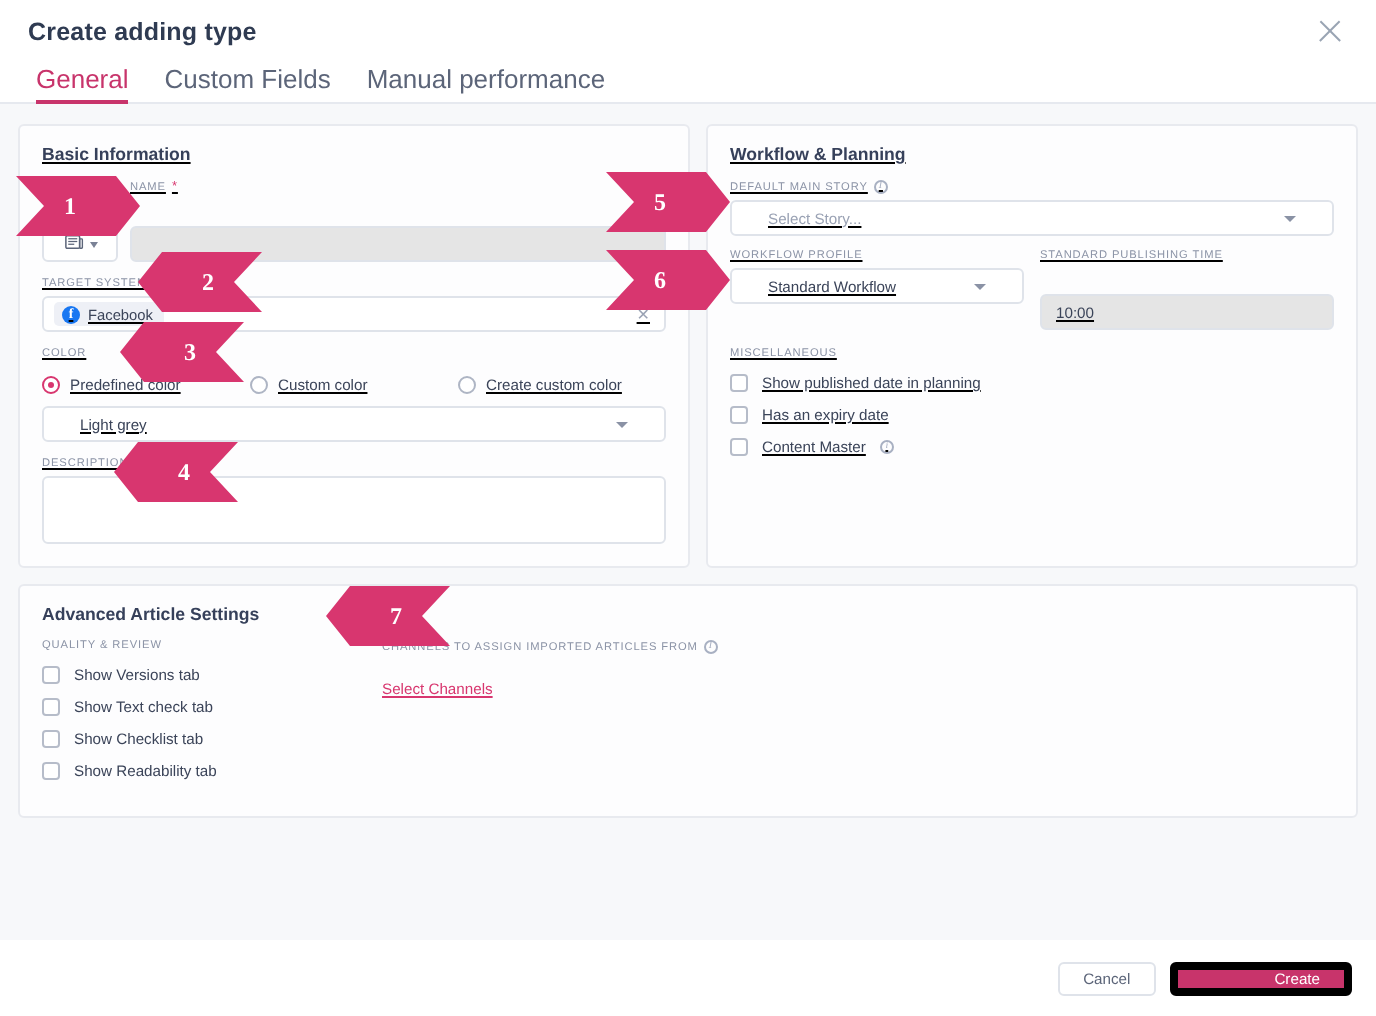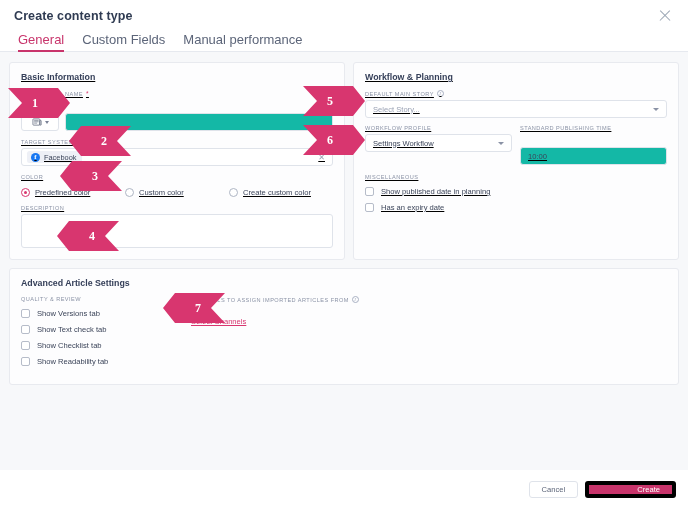--- a/index.html
+++ b/index.html
@@ -96,29 +96,29 @@
   .info-icon {
     display: inline-flex; align-items: center; justify-content: center;
     width: 7px; height: 7px; border-radius: 50%;
     border: .8px solid #a8b0c2; color: #a8b0c2;
     font-size: 5px; line-height: 1; font-style: italic;
     font-family: "Liberation Serif", serif;
   }
 
   .input {
     height: 18px; border: 1px solid #dfe3ea; border-radius: 3px;
-    background: #14b8a6; display: flex; align-items: center;
+    background: #e5e5e5; display: flex; align-items: center;
     padding: 0 7px; font-size: 7.6px; color: #3a4considering; margin-top: 16px;
   }
   .input { color: #3b4459; }
 
   .select {
     height: 18px; border: 1px solid #dfe3ea; border-radius: 3px;
     background: #ffffff; display: flex; align-items: center;
-    padding: 0 7px; font-size: 7.6px; color: #3b4459; cursor: pointer;
+    padding: 0 18px; font-size: 7.6px; color: #3b4459; cursor: pointer;
     position: relative;
   }
   .select .caret {
     margin-left: auto;
     width: 0; height: 0;
     border-left: 3px solid transparent;
     border-right: 3px solid transparent;
     border-top: 3.4px solid #8a92a5;
   }
   .select.ph { color: #9aa2b4; }
@@ -253,21 +253,21 @@
   }
   .marker.left .num { padding-left: 8px; }
   .marker.right .num { padding-right: 8px; }
 </style>
 </head>
 <body>
 
 <div class="app">
 
   <div class="titlebar">
-    <div class="dialog-title">Create content type</div>
+    <div class="dialog-title">Create adding type</div>
     <div class="close-btn"></div>
   </div>
 
   <div class="tabs">
     <div class="tab active">General</div>
     <div class="tab">Custom Fields</div>
     <div class="tab">Manual performance</div>
   </div>
 
   <div class="body-area">
@@ -324,20 +324,24 @@
             </label>
             <label class="radio-item">
               <span class="radio"></span>
               <span>Custom color</span>
             </label>
             <label class="radio-item">
               <span class="radio"></span>
               <span>Create custom color</span>
             </label>
           </div>
+          <div class="select">
+            <span>Light grey</span>
+            <span class="caret"></span>
+          </div>
         </div>
 
         <div style="margin-top:8px;">
           <div class="fieldlabel">
             <span>DESCRIPTION</span>
           </div>
           <div class="textarea"></div>
         </div>
       </div>
 
@@ -352,21 +356,21 @@
           <span>Select Story...</span>
           <span class="caret"></span>
         </div>
 
         <div class="wf-two">
           <div>
             <div class="fieldlabel">
               <span>WORKFLOW PROFILE</span>
             </div>
             <div class="select">
-              <span>Settings Workflow</span>
+              <span>Standard Workflow</span>
               <span class="caret"></span>
             </div>
           </div>
           <div>
             <div class="fieldlabel">
               <span>STANDARD PUBLISHING TIME</span>
             </div>
             <div class="input">10:00</div>
           </div>
         </div>
@@ -376,20 +380,25 @@
             <span>MISCELLANEOUS</span>
           </div>
           <label class="chk-item">
             <span class="chk"></span>
             <span>Show published date in planning</span>
           </label>
           <label class="chk-item">
             <span class="chk"></span>
             <span>Has an expiry date</span>
           </label>
+          <label class="chk-item">
+            <span class="chk"></span>
+            <span>Content Master</span>
+            <span class="info-icon">i</span>
+          </label>
         </div>
       </div>
 
     </div>
 
     <div class="panel full">
       <div class="panel-title">Advanced Article Settings</div>
 
       <div class="adv-cols">
 

